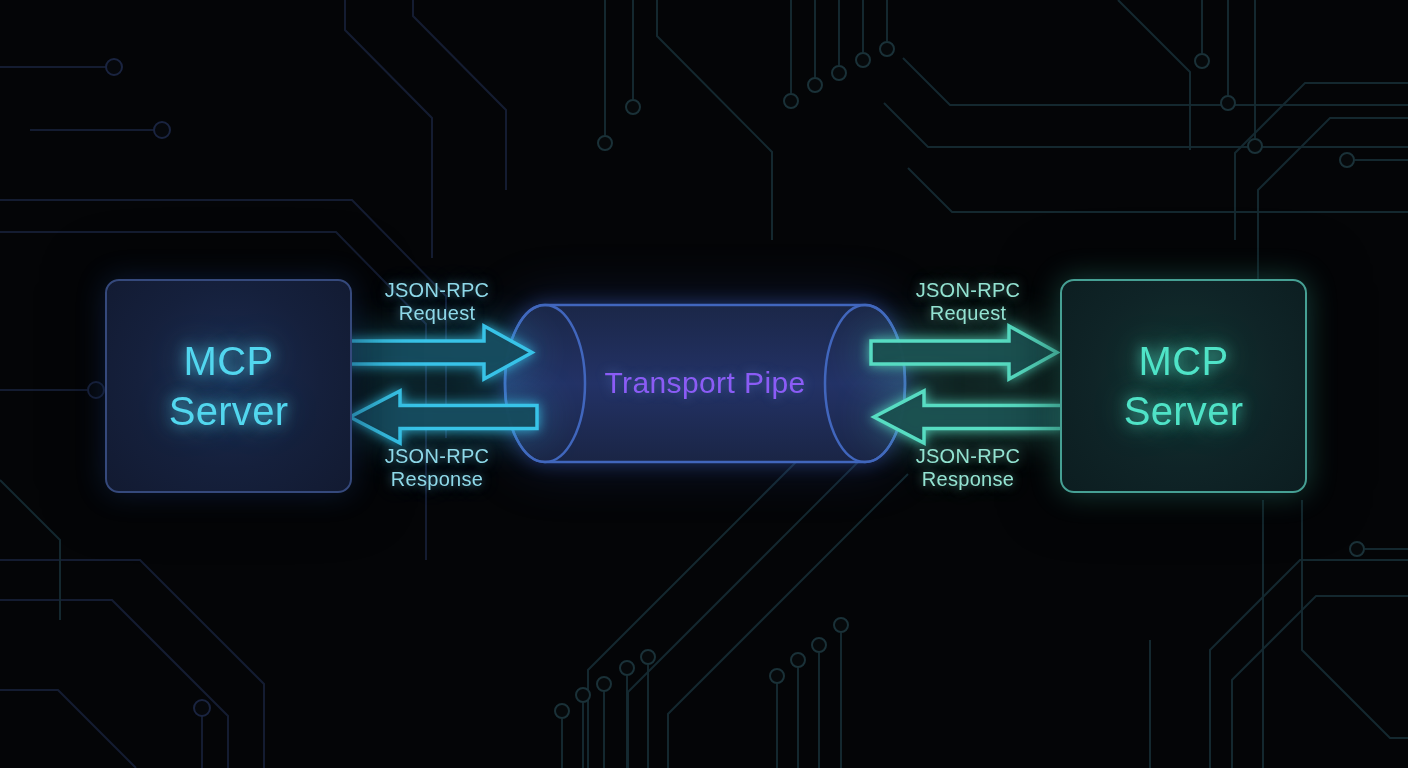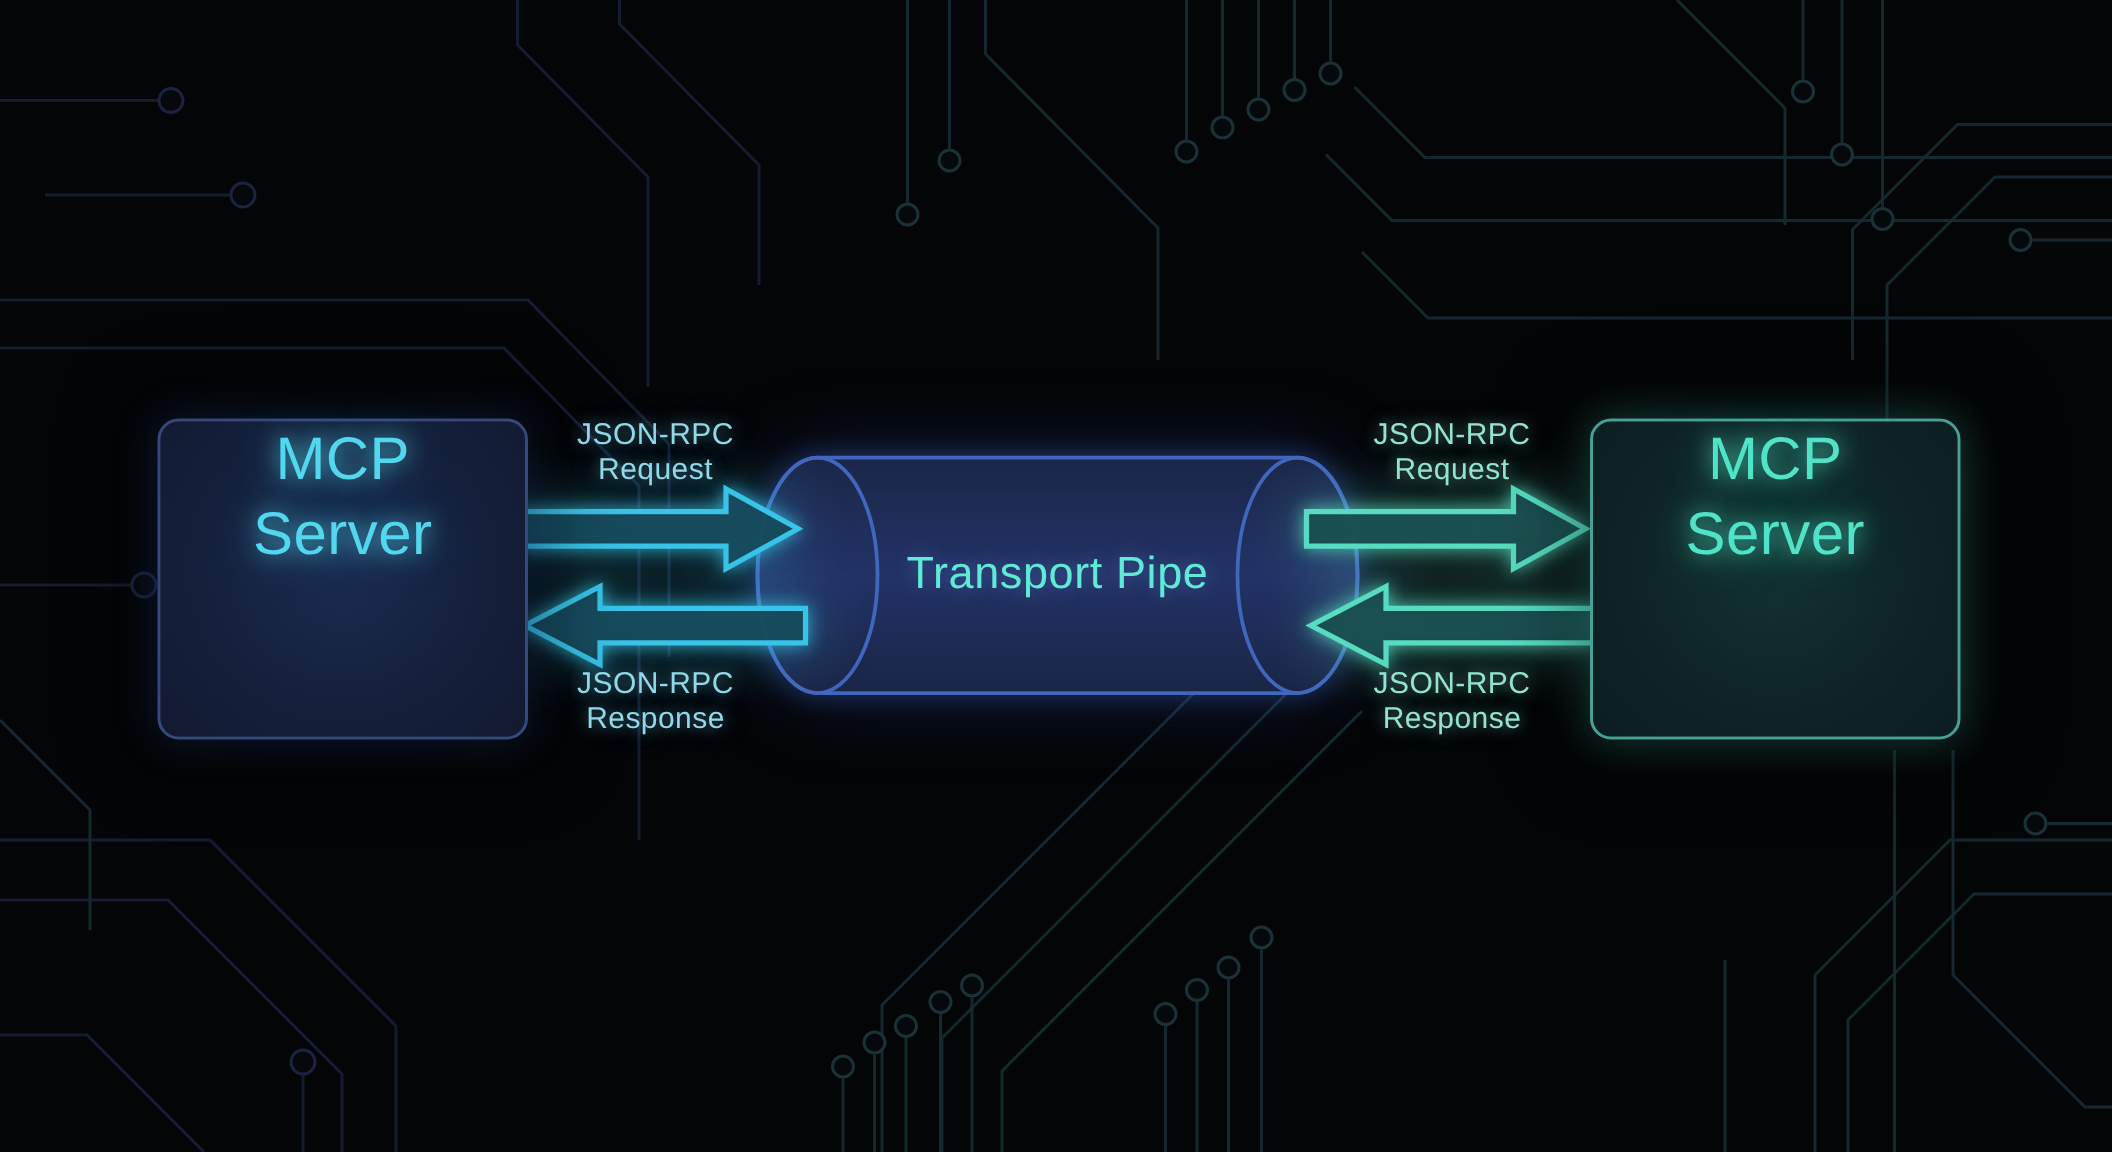--- a/index.html
+++ b/index.html
@@ -21,21 +21,21 @@
   .pipe-cap{fill:none;stroke:#4166bd;stroke-width:2.5;}
   .pipe-glow{filter:drop-shadow(0 0 9px rgba(70,110,220,.40)) drop-shadow(0 0 26px rgba(40,70,160,.30));}
   .arrow-left{fill:rgba(21,68,86,.92);stroke:#38c3e8;stroke-width:3.5;stroke-linejoin:miter;
     filter:drop-shadow(0 0 6px rgba(56,195,232,.85)) drop-shadow(0 0 20px rgba(56,195,232,.40));}
   .arrow-right{fill:rgba(24,72,74,.92);stroke:#57dcc2;stroke-width:3.5;stroke-linejoin:miter;
     filter:drop-shadow(0 0 6px rgba(87,220,194,.85)) drop-shadow(0 0 20px rgba(87,220,194,.40));}
 
   
   .node{
     position:absolute;width:243px;height:210px;border-radius:14px;
-    display:flex;align-items:flex-start;justify-content:center;text-align:center;
+    display:flex;align-items:center;justify-content:center;text-align:center;
     font-size:40px;font-weight:500;line-height:50px;letter-spacing:.3px;
   }
   .node-client{
     left:105px;top:279px;
     background:radial-gradient(circle at 50% 46%, #1c2b50 0%, #15203c 55%, #121a31 100%);
     border:2px solid #35497c;
     box-shadow:0 0 30px rgba(50,110,220,.22), 0 0 60px rgba(0,0,0,.6);
     color:#52d7ef;
     text-shadow:0 0 14px rgba(82,215,239,.85),0 0 36px rgba(82,215,239,.45);
   }
@@ -44,21 +44,21 @@
     background:radial-gradient(circle at 50% 46%, #133230 0%, #0f2427 55%, #0c1d20 100%);
     border:2px solid #46a094;
     box-shadow:0 0 30px rgba(70,210,190,.30), 0 0 60px rgba(0,0,0,.6);
     color:#4fe3c7;
     text-shadow:0 0 14px rgba(79,227,199,.85),0 0 36px rgba(79,227,199,.45);
   }
 
   
   .pipe-label{
     position:absolute;left:505px;top:366px;width:400px;text-align:center;
-    font-size:30px;font-weight:400;color:#5eead4;letter-spacing:.4px;
+    font-size:30px;font-weight:400;color:#8b5cf6;letter-spacing:.4px;
     text-shadow:0 0 12px rgba(110,150,230,.45);
   }
 
   
   .flow-label{
     position:absolute;width:220px;text-align:center;
     font-size:20px;line-height:23px;font-weight:400;letter-spacing:.3px;
   }
   .flow-cyan{color:#8fd9e9;text-shadow:0 0 10px rgba(120,210,235,.55),0 0 24px rgba(120,210,235,.30);}
   .flow-teal{color:#94e3d2;text-shadow:0 0 10px rgba(140,225,205,.55),0 0 24px rgba(140,225,205,.30);}

